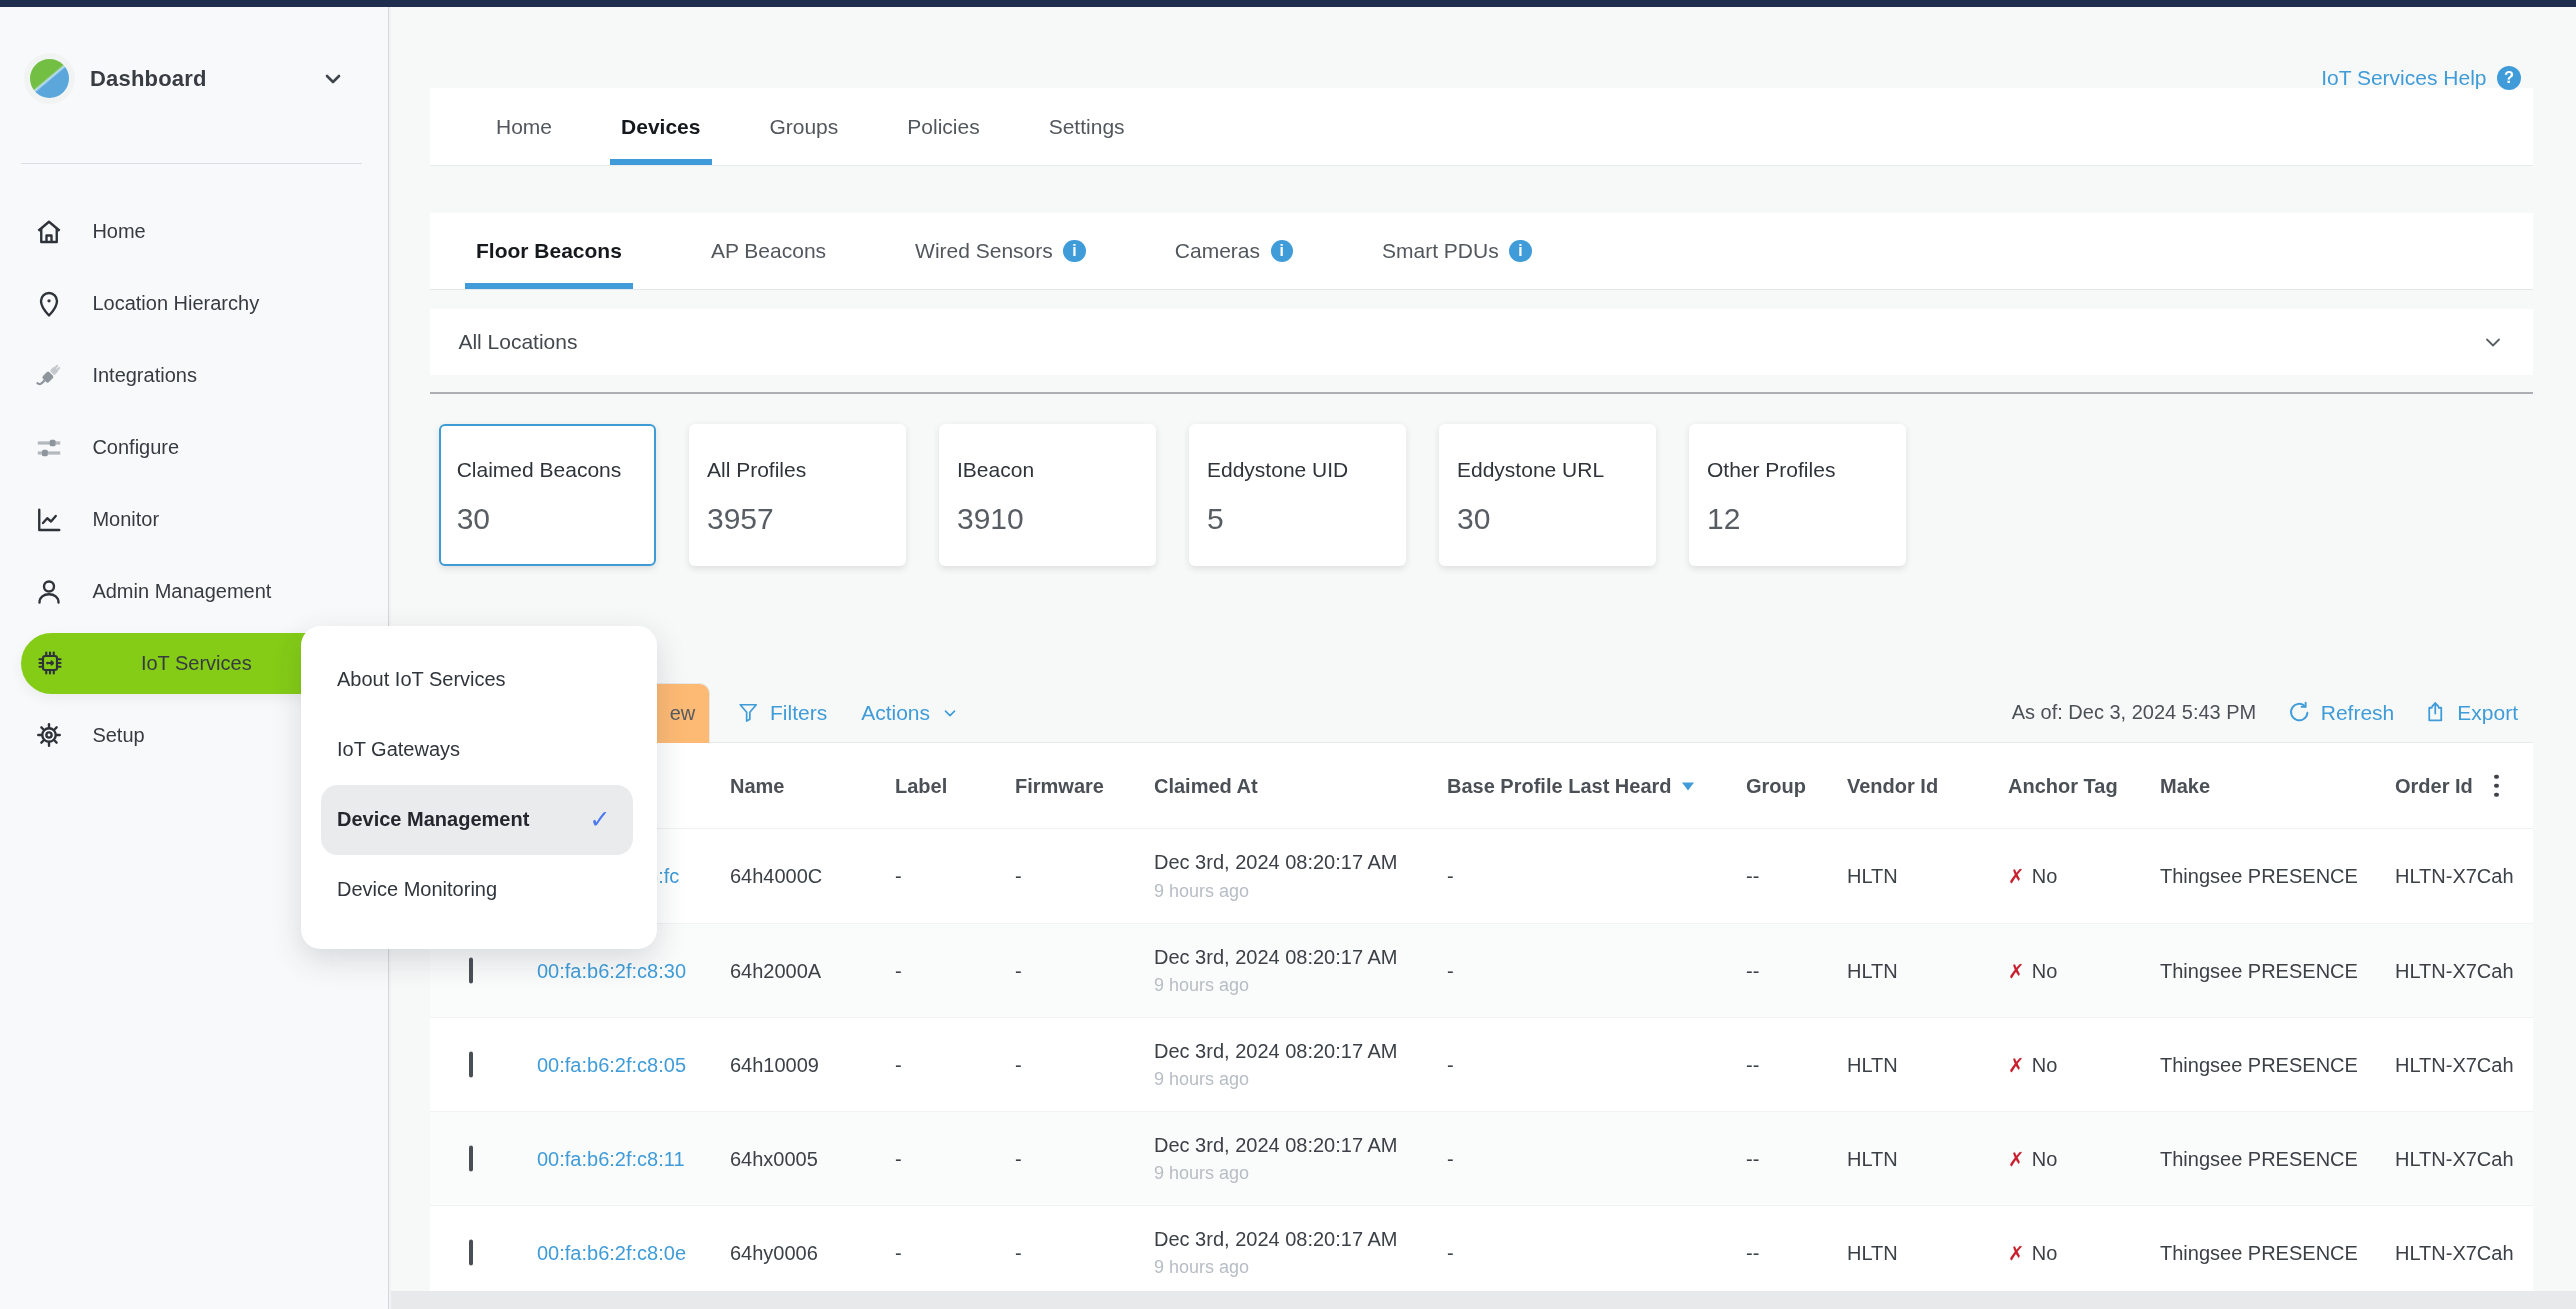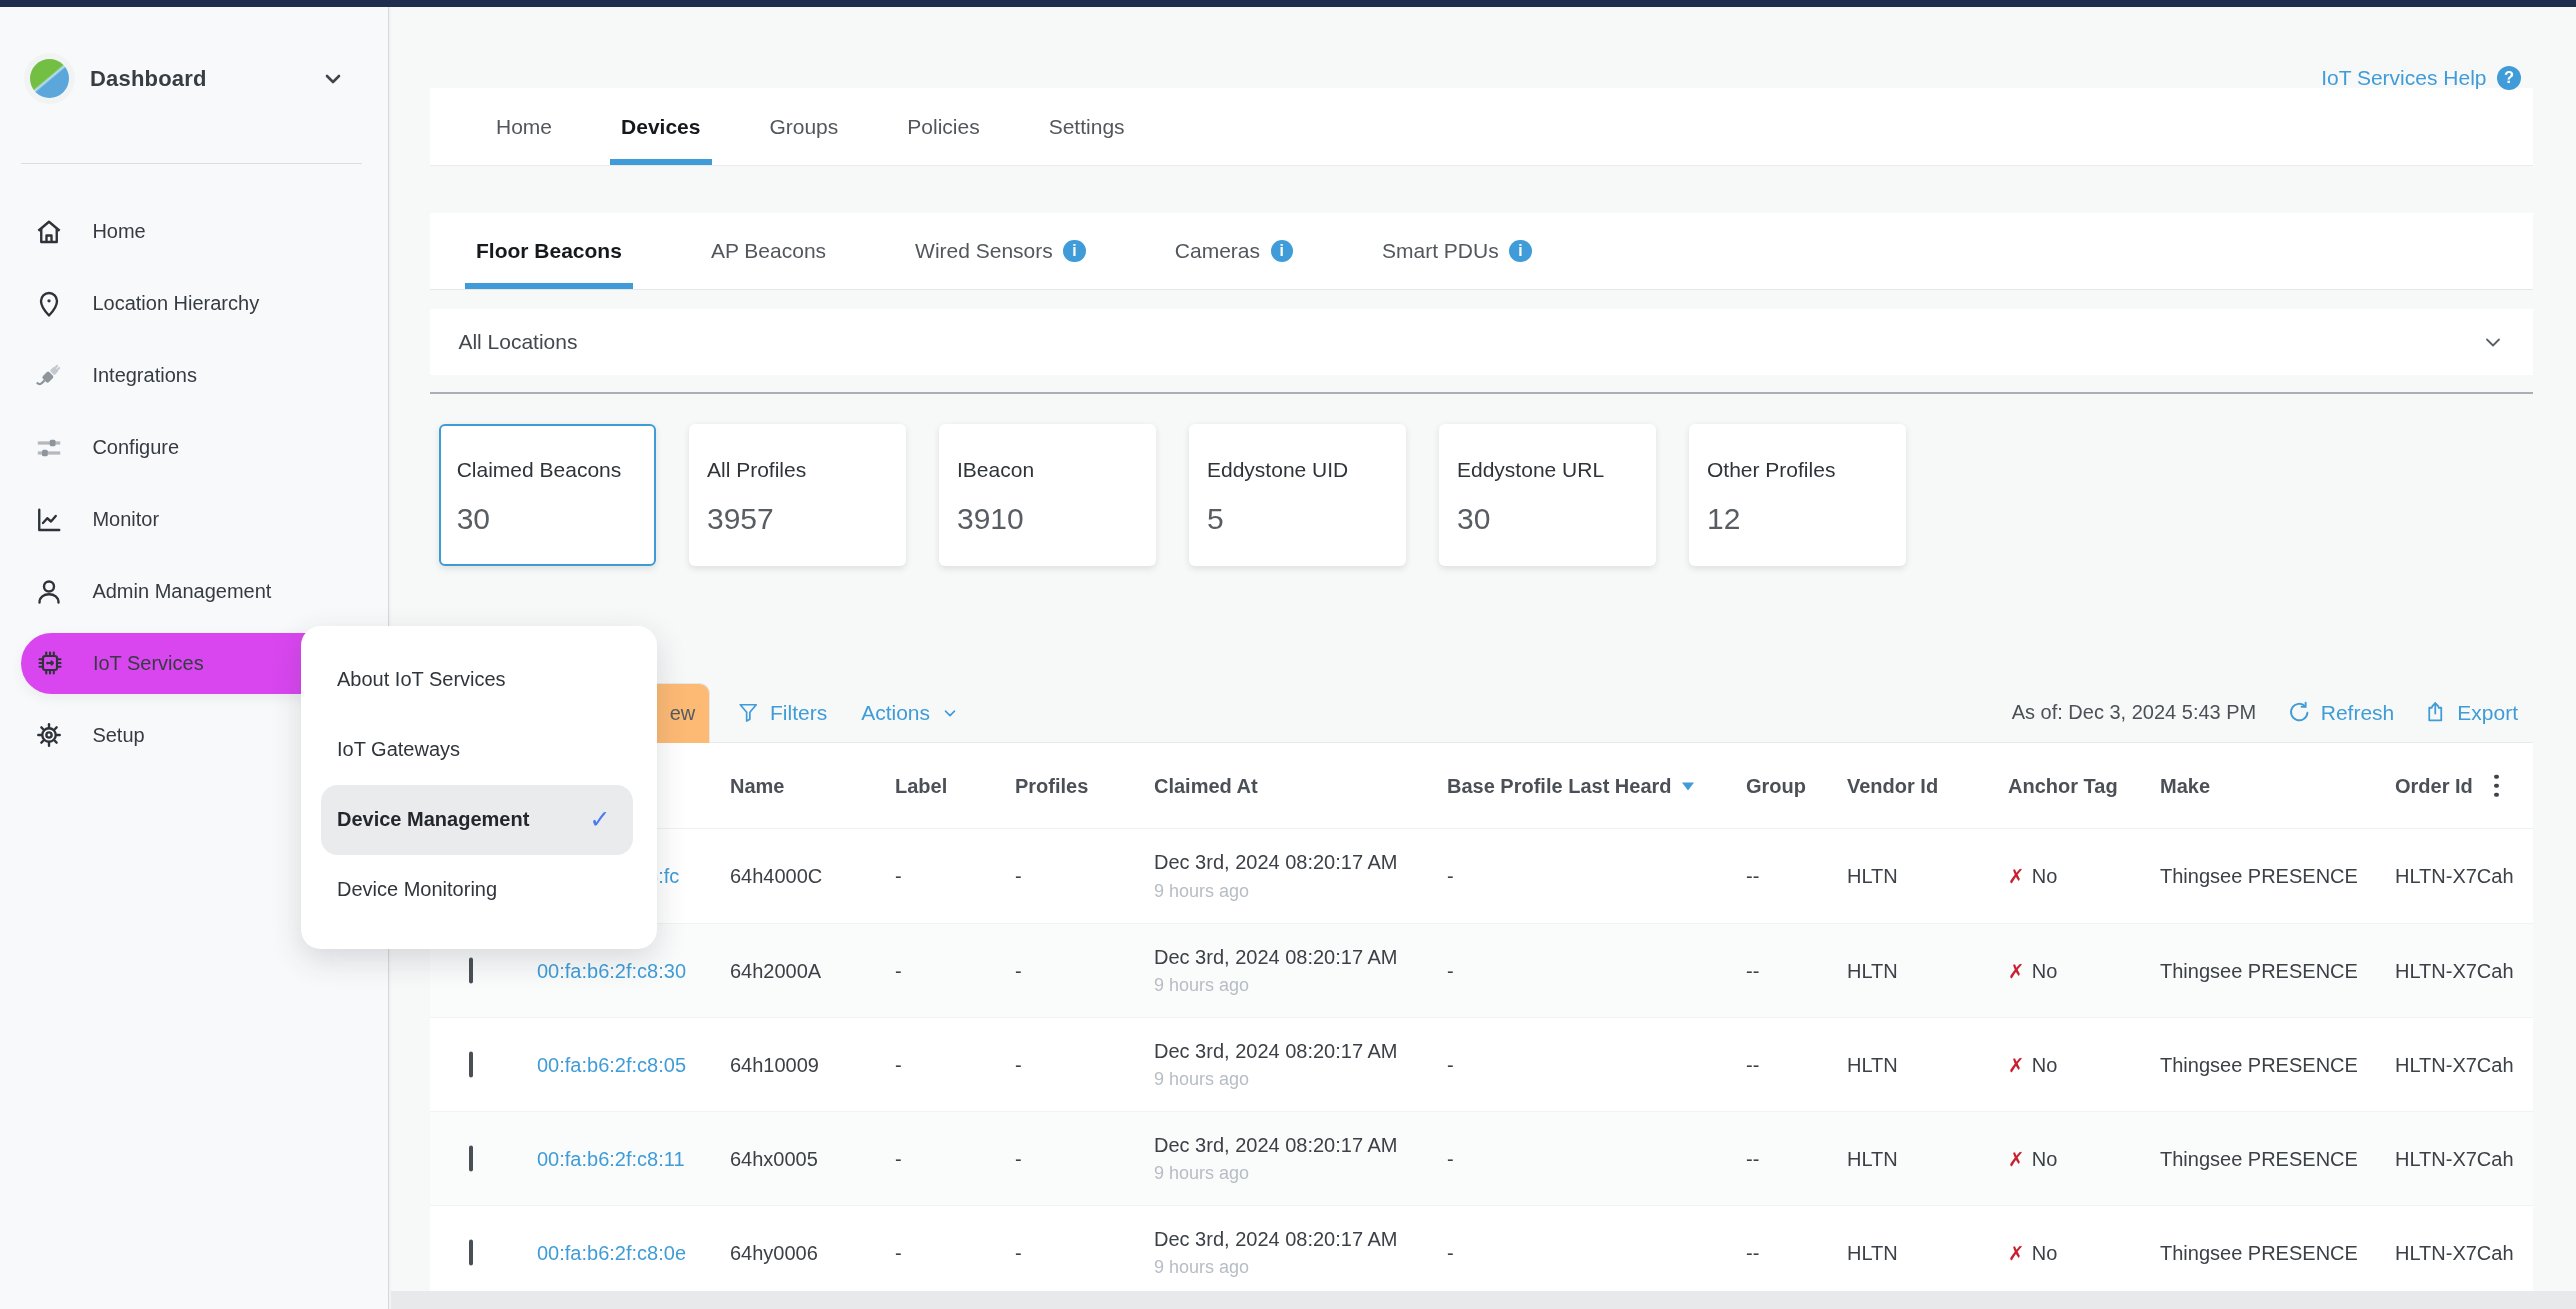--- a/index.html
+++ b/index.html
@@ -18,21 +18,21 @@
   .sidebar { position:absolute; top:6.7px; left:0; bottom:0; width:389px; background:#f8f9fa; border-right:1.5px solid #d5d8da; z-index:10; }
   .brand { position:absolute; top:46px; left:30px; right:22.5px; height:52px; display:flex; align-items:center; }
   .brand-logo { width:39px; height:39px; border-radius:50%; background:linear-gradient(140deg,#72bf44 46%,#bfe0f5 50%,#5ba7dc 54%); box-shadow:0 0 0 6px #f1f4f2; }
   .brand-title { margin-left:21px; font-size:22px; font-weight:700; color:#383d44; letter-spacing:0.2px; }
   .brand-caret { margin-left:auto; margin-right:21px; display:flex; }
   .side-divider { position:absolute; top:156px; left:21px; right:26px; height:1.5px; background:#dcdfe2; }
   .menu { position:absolute; top:189px; left:0; right:0; }
   .menu-item { height:72px; display:flex; align-items:center; padding-left:34px; cursor:pointer; position:relative; }
   .menu-item .mi-icon { width:30px; height:30px; flex:0 0 30px; display:flex; align-items:center; justify-content:center; }
   .menu-item .mi-label { margin-left:28.4px; font-size:20px; color:#363b42; }
-  .menu-item.active { height:61px; margin:5.2px 0 5.2px 21px; padding-left:13.5px; background:#d946ef; border-radius:33px 0 0 33px; box-shadow:0 4.5px 13.5px rgba(0,0,0,.06); z-index:11; }
+  .menu-item.active { height:61px; margin:5.2px 0 5.2px 21px; padding-left:13.5px; background:#84cc16; border-radius:33px 0 0 33px; box-shadow:0 4.5px 13.5px rgba(0,0,0,.06); z-index:11;gap:48px; }
   svg.ic { display:block; }
 
   
   .flyout { position:absolute; left:301px; top:626px; width:356px; height:323px; background:#fff; border-radius:19.5px; box-shadow:0 10.5px 31px rgba(40,50,60,.16); z-index:60; padding-top:18.7px; }
   .fly-item { height:70px; display:flex; align-items:center; padding:0 27px 0 36px; font-size:20px; color:#30353c; cursor:pointer; }
   .fly-item.selected { margin:0 24px 0 19.5px; padding:0 22.5px 0 16.5px; background:#e9ebed; border-radius:16.5px; font-weight:700; color:#23272d; justify-content:space-between; }
   .fly-check { color:#4b79f2; font-size:25.4px; font-weight:700; line-height:1; }
 
   
   .help-link { position:absolute; top:64px; right:55px; height:27px; display:flex; align-items:center; gap:10.5px; color:#3f9cd8; font-size:21px; cursor:pointer; z-index:5; }
@@ -352,21 +352,21 @@
           </svg>
       </span>
       <span>Export</span>
     </div>
   </div>
 
   <div class="table">
     <div class="thead">
       <span class="cell hcell c-name">Name</span>
       <span class="cell hcell c-label">Label</span>
-      <span class="cell hcell c-fw">Profiles</span>
+      <span class="cell hcell c-fw">Firmware</span>
       <span class="cell hcell c-claim">Claimed At</span>
       <span class="cell hcell c-base"><span>Base Profile Last Heard</span><span class="sort-caret"></span></span>
       <span class="cell hcell c-group">Group</span>
       <span class="cell hcell c-vendor">Vendor Id</span>
       <span class="cell hcell c-anchor">Anchor Tag</span>
       <span class="cell hcell c-make">Make</span>
       <span class="cell hcell c-order">Order Id</span>
       <span class="cell c-kebab kebab">
           <i></i>
           <i></i>

